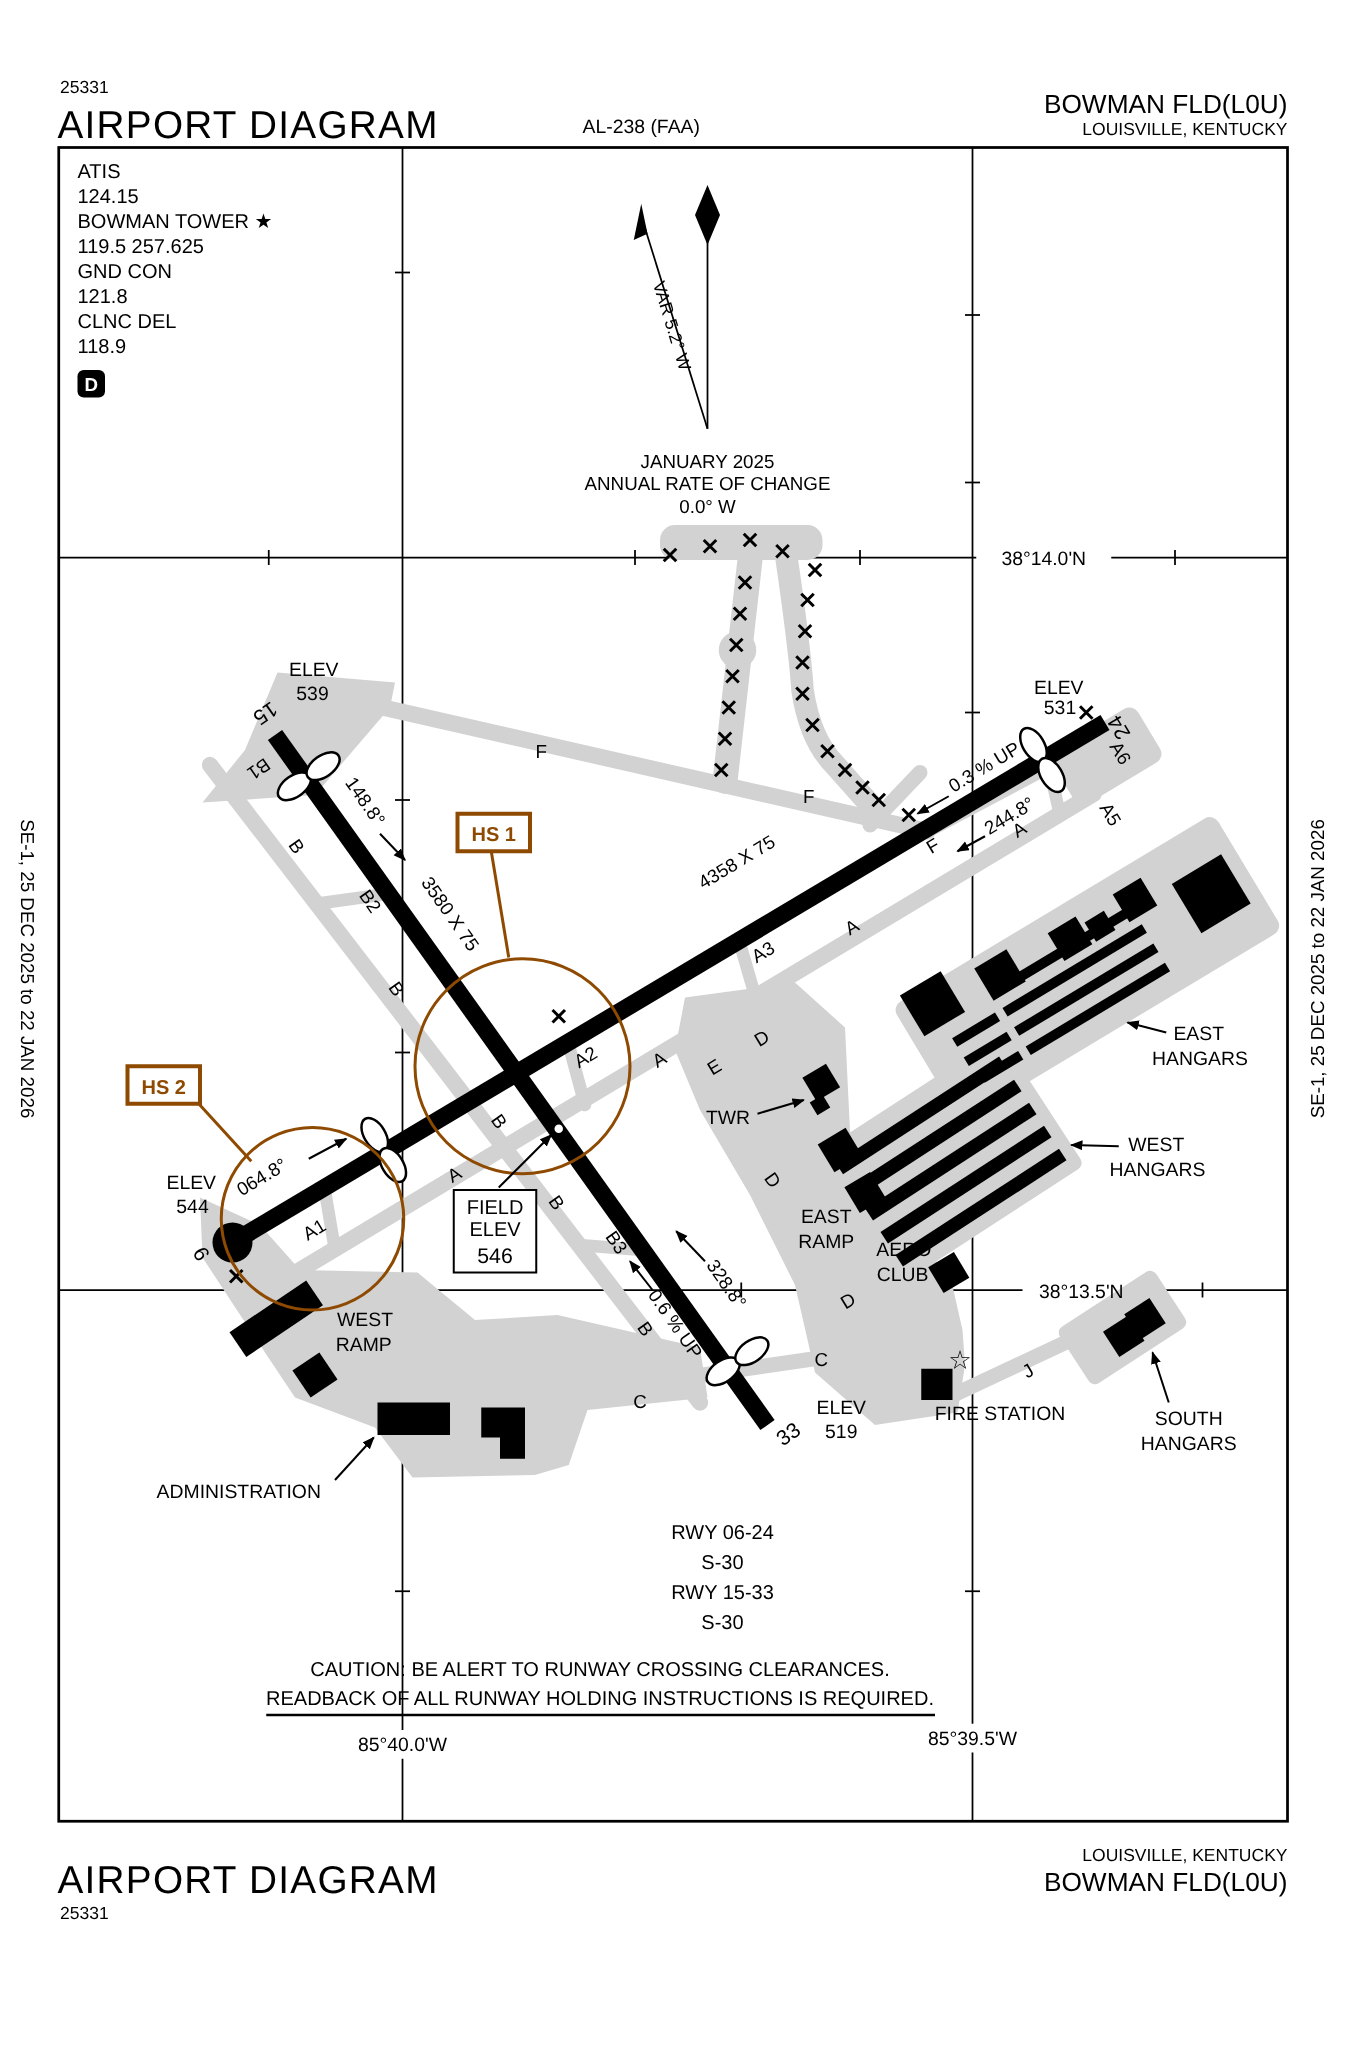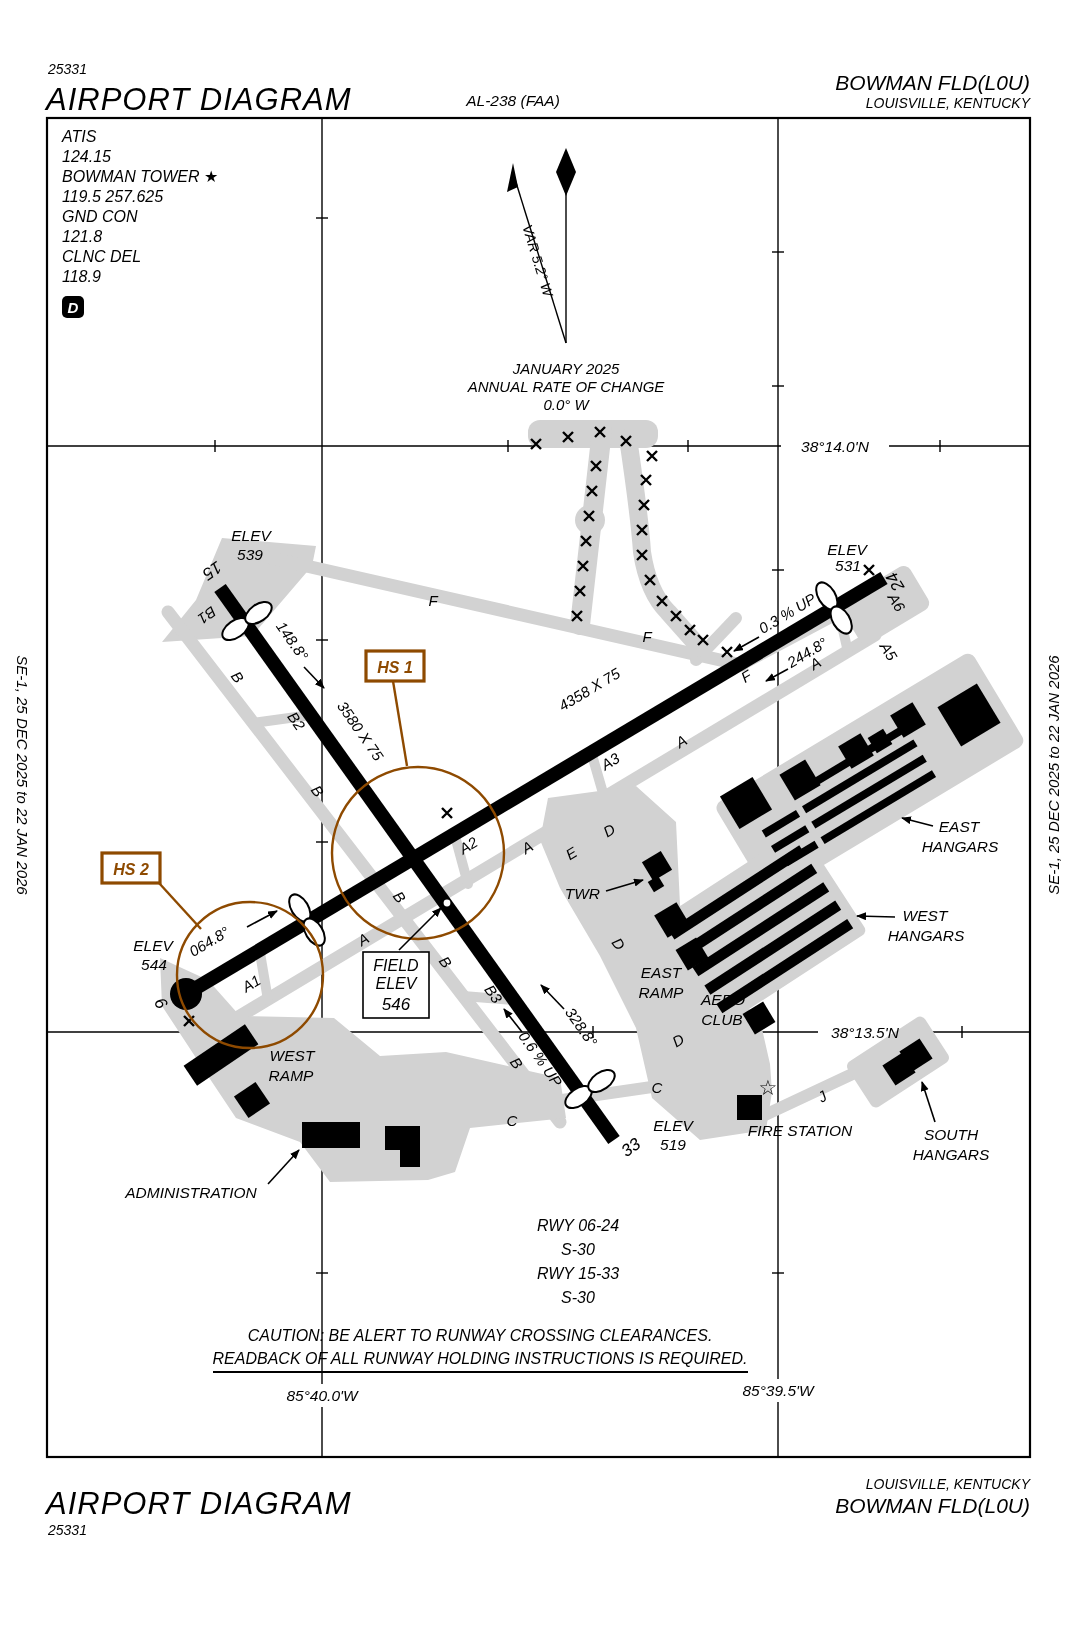--- a/index.html
+++ b/index.html
@@ -1,16 +1,16 @@
 <!DOCTYPE html>
 <html><head>
 <meta charset="utf-8">
 <style>
   html,body{margin:0;padding:0;background:#fff;}
-  #page{position:relative;width:1076px;height:1650px;background:#fff;overflow:hidden;font-style:italic;}
+  #page{position:relative;width:1076px;height:1650px;background:#fff;overflow:hidden;}
   svg{position:absolute;left:0;top:0;}
   text{font-family:"Liberation Sans","DejaVu Sans",sans-serif;fill:#000;}.fs14{font-size:14px}.fs15{font-size:15px}.fs155{font-size:15.5px}
   .fs16{font-size:16px}.fs17{font-size:17px}.fs21{font-size:21px}
   .fs31{font-size:31px;letter-spacing:1px}
   .mid{text-anchor:middle}.end{text-anchor:end}
   .ln{stroke:#000;stroke-width:1.4;fill:none}
   .bord{stroke:#000;stroke-width:2.2;fill:none}
   .pav{fill:none;stroke:#d2d2d2;stroke-linecap:round}
   .pavf{fill:#d2d2d2;stroke:none}
   .rwy{stroke:#000;fill:none}

